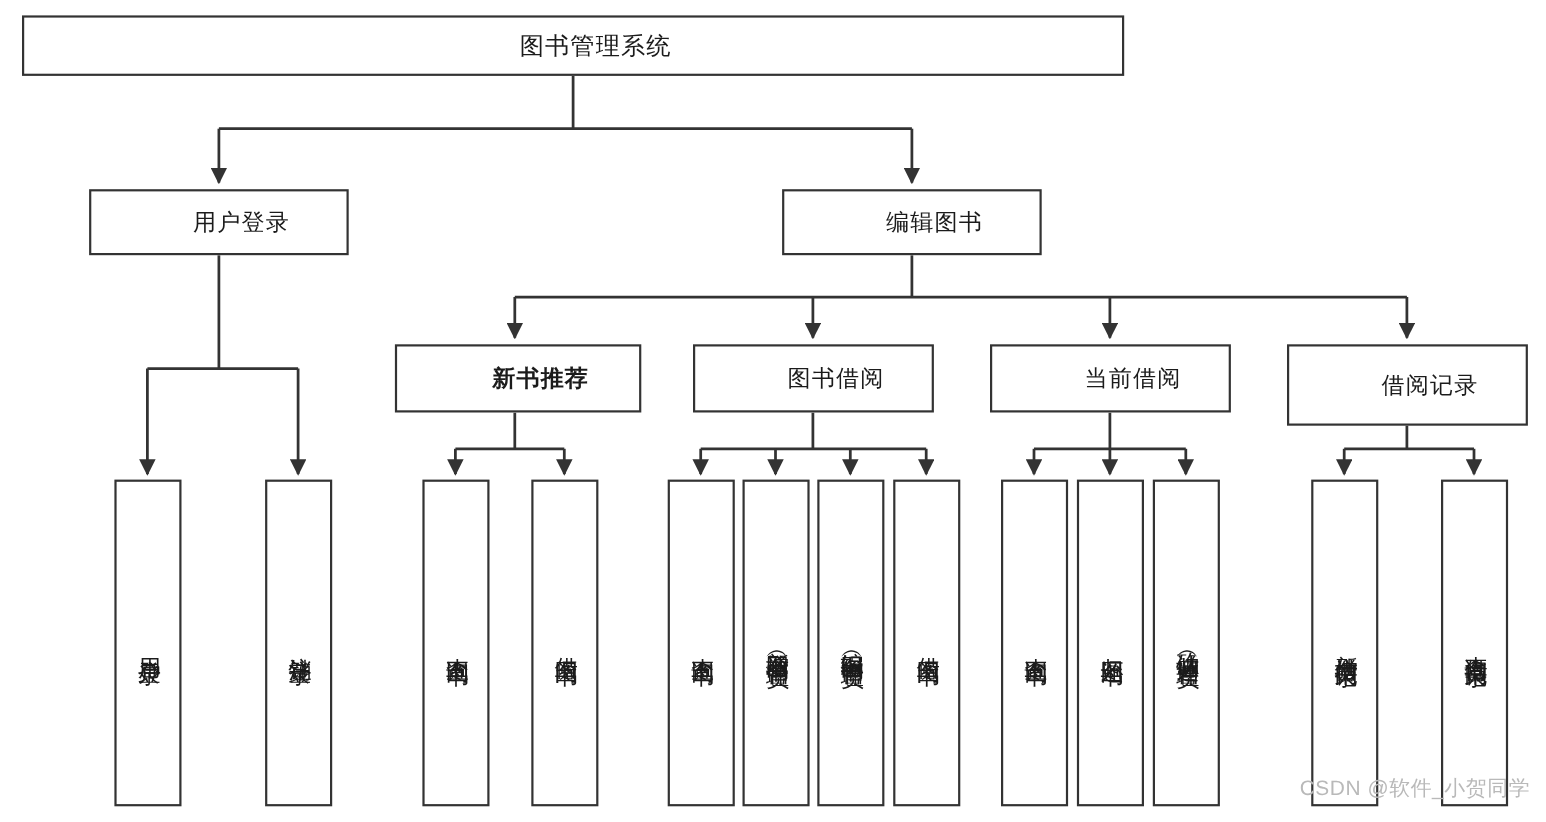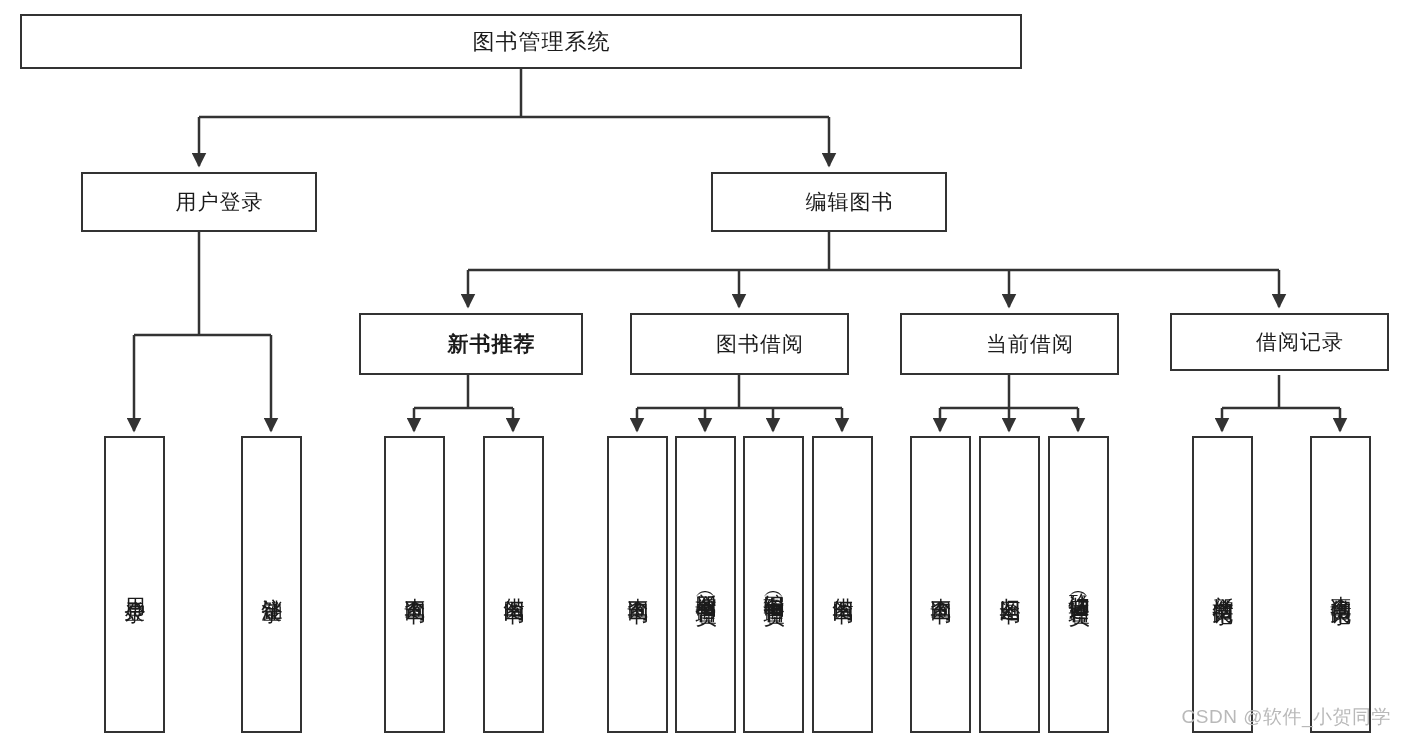--- a/index.html
+++ b/index.html
@@ -136,21 +136,21 @@
 
   <div class="node h" style="left:359px;top:313px;width:224px;height:62px;font-weight:bold;">
     <span>新书推荐</span>
   </div>
   <div class="node h" style="left:630px;top:313px;width:219px;height:62px;">
     <span>图书借阅</span>
   </div>
   <div class="node h" style="left:900px;top:313px;width:219px;height:62px;">
     <span>当前借阅</span>
   </div>
-  <div class="node h" style="left:1170px;top:313px;width:219px;height:58px;">
+  <div class="node h" style="left:1170px;top:313px;width:219px;height:74px;">
     <span>借阅记录</span>
   </div>
 
   <div class="node v" style="left:104px;top:436px;width:61px;height:297px;">
     <span class="vtext">用户登录</span>
   </div>
   <div class="node v" style="left:241px;top:436px;width:61px;height:297px;">
     <span class="vtext">注销登录</span>
   </div>
 

